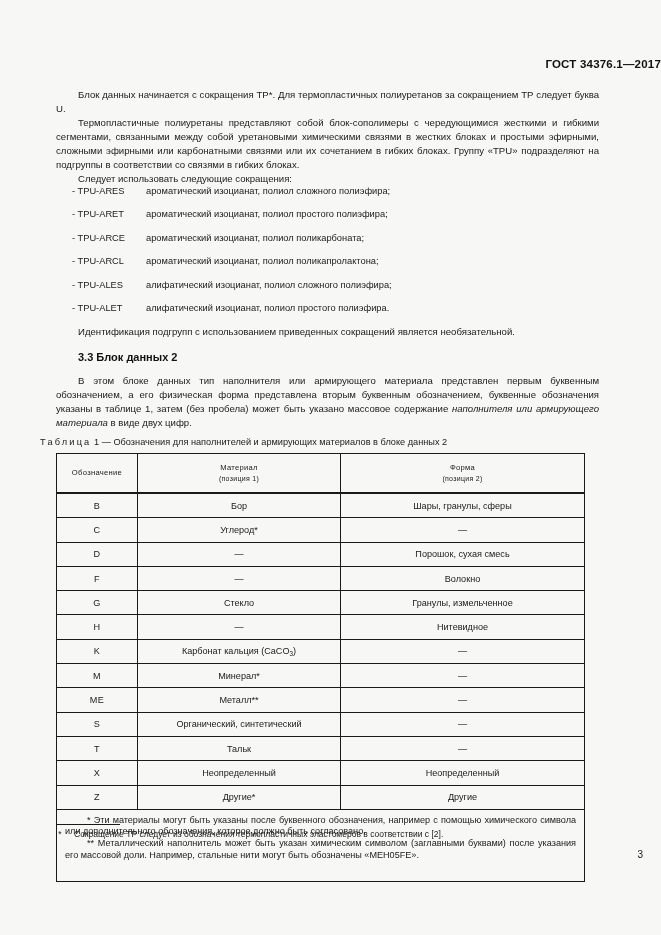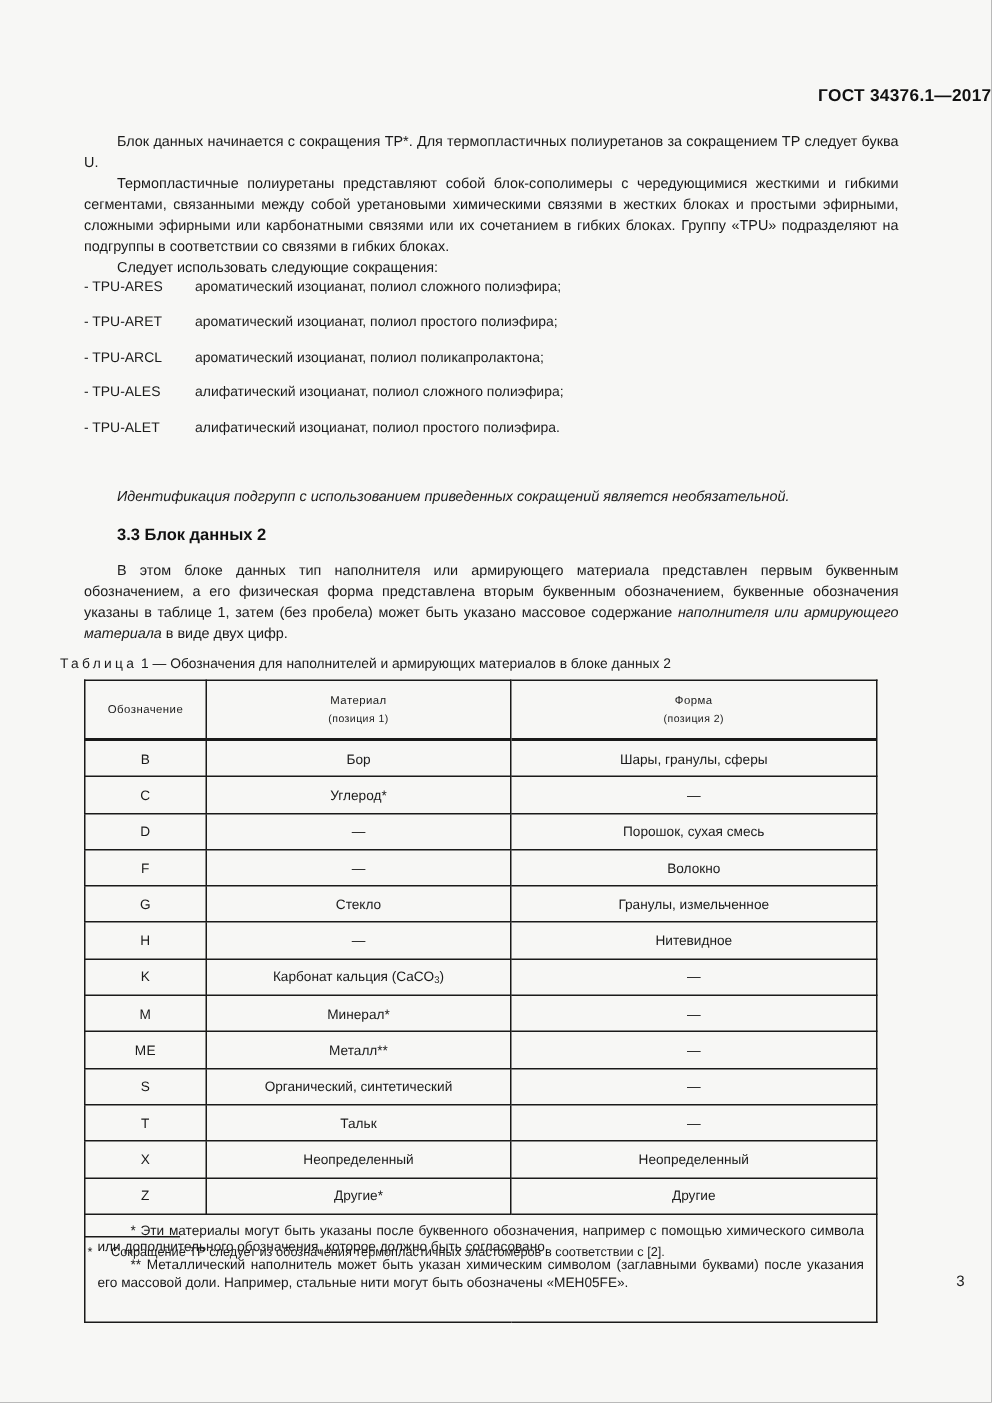--- a/index.html
+++ b/index.html
@@ -36,36 +36,36 @@
     font-size: 9.6px;
     line-height: 14.1px;
     color: #1a1a1a;
     text-align: justify;
     margin: 0;
   }
   .para.indent { text-indent: 22px; }
   .p1 { position: absolute; left: 56px; top: 88px;  width: 543px; }
   .p2 { position: absolute; left: 56px; top: 116px; width: 543px; }
   .p3 { position: absolute; left: 56px; top: 172px; width: 543px; }
-  .p4 { position: absolute; left: 56px; top: 325px; width: 543px; font-style: italic; }
+  .p4 { position: absolute; left: 56px; top: 325px; width: 543px; }
   .p5 { position: absolute; left: 56px; top: 374px; width: 543px; }
 
   .sect-head {
     position: absolute;
     left: 78px;
     top: 351px;
     font-size: 11px;
     font-weight: bold;
     color: #111;
   }
 
   
   .abbr-list {
     position: absolute;
-    left: 56px;
+    left: 72px;
     top: 186px;
     width: 543px;
   }
   .abbr-row {
     display: flex;
     align-items: baseline;
     height: 23.4px;
     font-size: 9.3px;
     color: #1a1a1a;
   }
@@ -184,20 +184,24 @@
   <p class="para indent p3">Следует использовать следующие сокращения:</p>
 
   <div class="abbr-list">
     <div class="abbr-row">
       <span class="abbr-key">- TPU-ARES</span>
       <span class="abbr-desc">ароматический изоцианат, полиол сложного полиэфира;</span>
     </div>
     <div class="abbr-row">
       <span class="abbr-key">- TPU-ARET</span>
       <span class="abbr-desc">ароматический изоцианат, полиол простого полиэфира;</span>
+    </div>
+    <div class="abbr-row">
+      <span class="abbr-key">- TPU-ARCE</span>
+      <span class="abbr-desc">ароматический изоцианат, полиол поликарбоната;</span>
     </div>
     <div class="abbr-row">
       <span class="abbr-key">- TPU-ARCL</span>
       <span class="abbr-desc">ароматический изоцианат, полиол поликапролактона;</span>
     </div>
     <div class="abbr-row">
       <span class="abbr-key">- TPU-ALES</span>
       <span class="abbr-desc">алифатический изоцианат, полиол сложного полиэфира;</span>
     </div>
     <div class="abbr-row">

